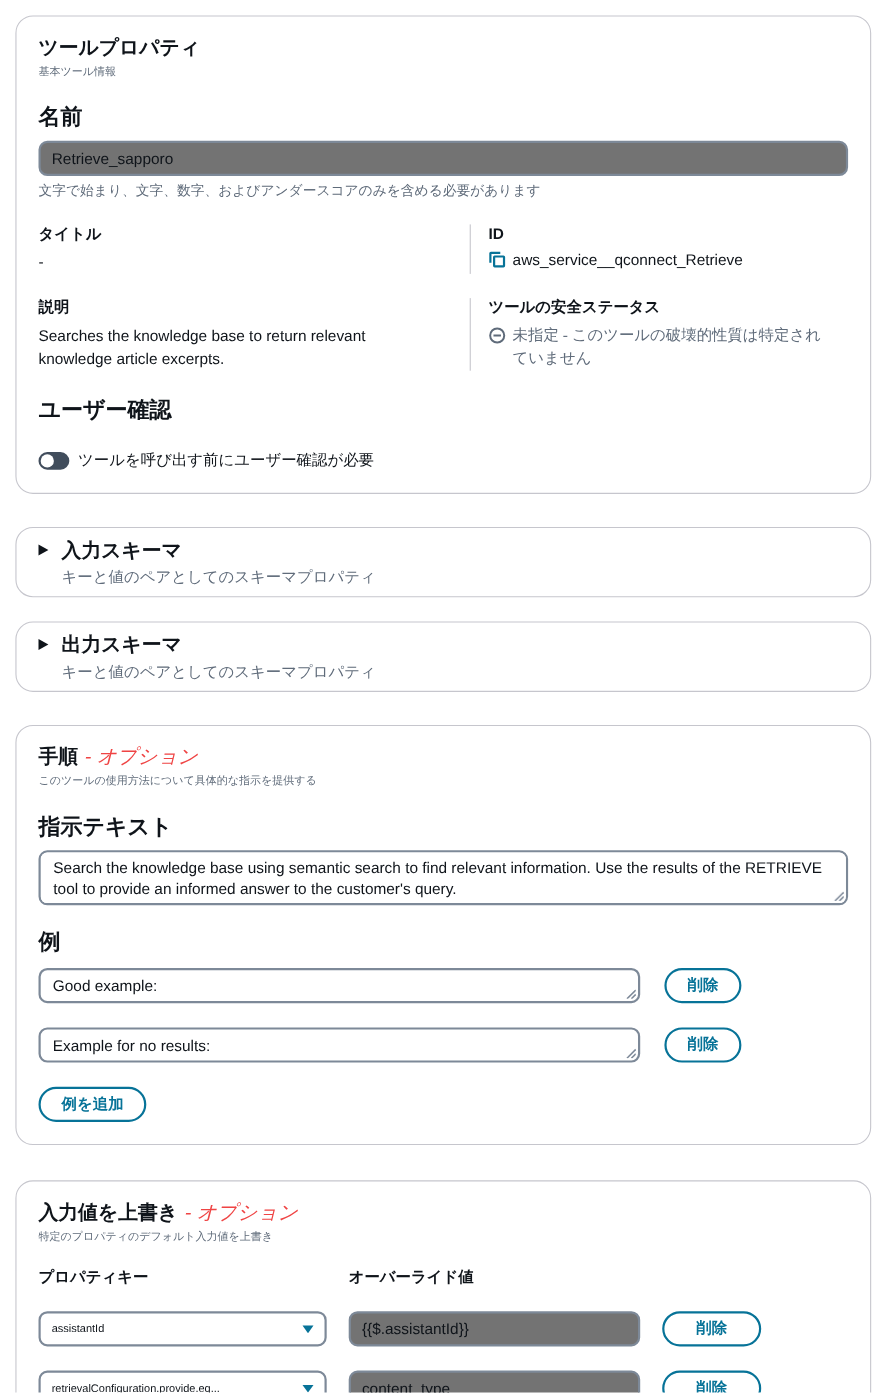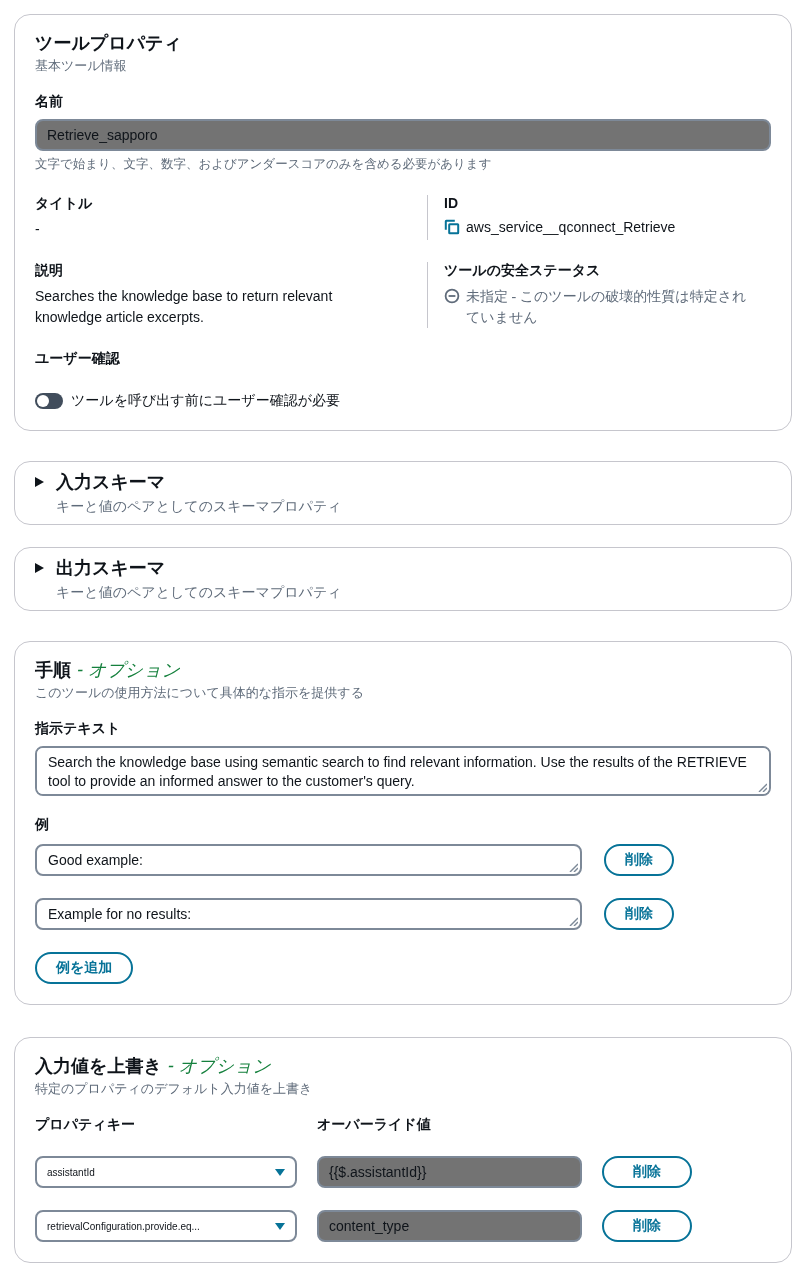--- a/index.html
+++ b/index.html
@@ -27,33 +27,33 @@
 
   .card-title {
     font-size: 18px;
     font-weight: 700;
     color: #0f141a;
     line-height: 24px;
   }
   .optional-suffix {
     font-style: italic;
     font-weight: 400;
-    color: #15803d;
+    color: #ef4444;
     margin-left: 6px;
   }
   .card-subtitle {
-    font-size: 13px;
+    font-size: 10px;
     color: #5f6b7a;
     margin-top: 2px;
     line-height: 18px;
   }
 
   .field-label {
     font-weight: 700;
-    font-size: 14px;
+    font-size: 20px;
     margin-top: 18px;
     margin-bottom: 8px;
   }
   .text-input {
     width: 100%;
     height: 32px;
     border: 2px solid #7d8998;
     border-radius: 8px;
     padding: 0 10px;
     font-size: 14px;

